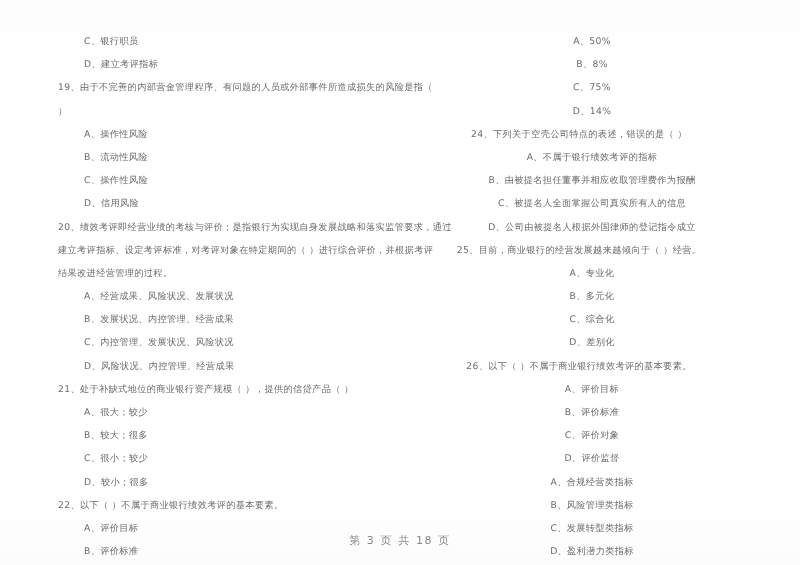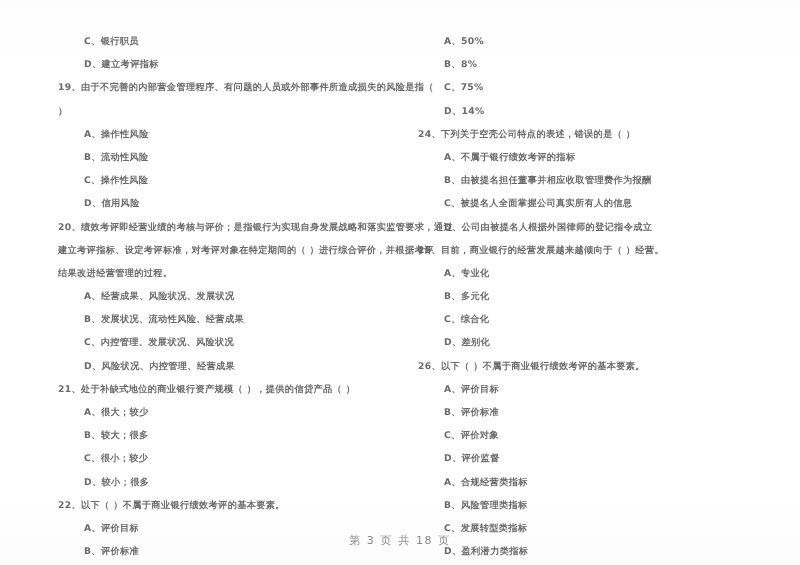--- a/index.html
+++ b/index.html
@@ -29,32 +29,32 @@
     left: 0;
     top: 0;
     width: 800px;
     height: 565px;
     box-sizing: border-box;
     padding: 30px 58px 0 58px;
   }
 
   .columns {
     display: flex;
-    gap: 0px;
+    gap: 12px;
     width: 684px;
     height: 490px;
-    font-weight: bold;
   }
 
   .col {
     width: 332px;
     flex: 0 0 332px;
   }
   .col.right {
-    margin-left: 20px;
+    margin-left: 7px;
+    text-align: center;
   }
 
   
   .ln {
     font-size: 9.2px;
     line-height: 23.2px;
     height: 23.2px;
     white-space: nowrap;
     letter-spacing: 0.35px;
     color: #606060;
@@ -106,21 +106,21 @@
         <div class="ln q">19、由于不完善的内部营金管理程序、有问题的人员或外部事件所造成损失的风险是指（</div>
         <div class="ln q2">）</div>
         <div class="ln opt">A、操作性风险</div>
         <div class="ln opt">B、流动性风险</div>
         <div class="ln opt">C、操作性风险</div>
         <div class="ln opt">D、信用风险</div>
         <div class="ln q">20、绩效考评即经营业绩的考核与评价；是指银行为实现自身发展战略和落实监管要求，通过</div>
         <div class="ln q2">建立考评指标、设定考评标准，对考评对象在特定期间的（      ）进行综合评价，并根据考评</div>
         <div class="ln q2">结果改进经营管理的过程。</div>
         <div class="ln opt">A、经营成果、风险状况、发展状况</div>
-        <div class="ln opt">B、发展状况、流动性风险、经营成果</div>
+        <div class="ln opt">B、发展状况、内控管理、经营成果</div>
         <div class="ln opt">C、内控管理、发展状况、风险状况</div>
         <div class="ln opt">D、风险状况、内控管理、经营成果</div>
         <div class="ln q">21、处于补缺式地位的商业银行资产规模（      ），提供的信贷产品（      ）</div>
         <div class="ln opt">A、很大；较少</div>
         <div class="ln opt">B、较大；很多</div>
         <div class="ln opt">C、很小；较少</div>
         <div class="ln opt">D、较小；很多</div>
         <div class="ln q">22、以下（      ）不属于商业银行绩效考评的基本要素。</div>
         <div class="ln opt">A、评价目标</div>
         <div class="ln opt">B、评价标准</div>

